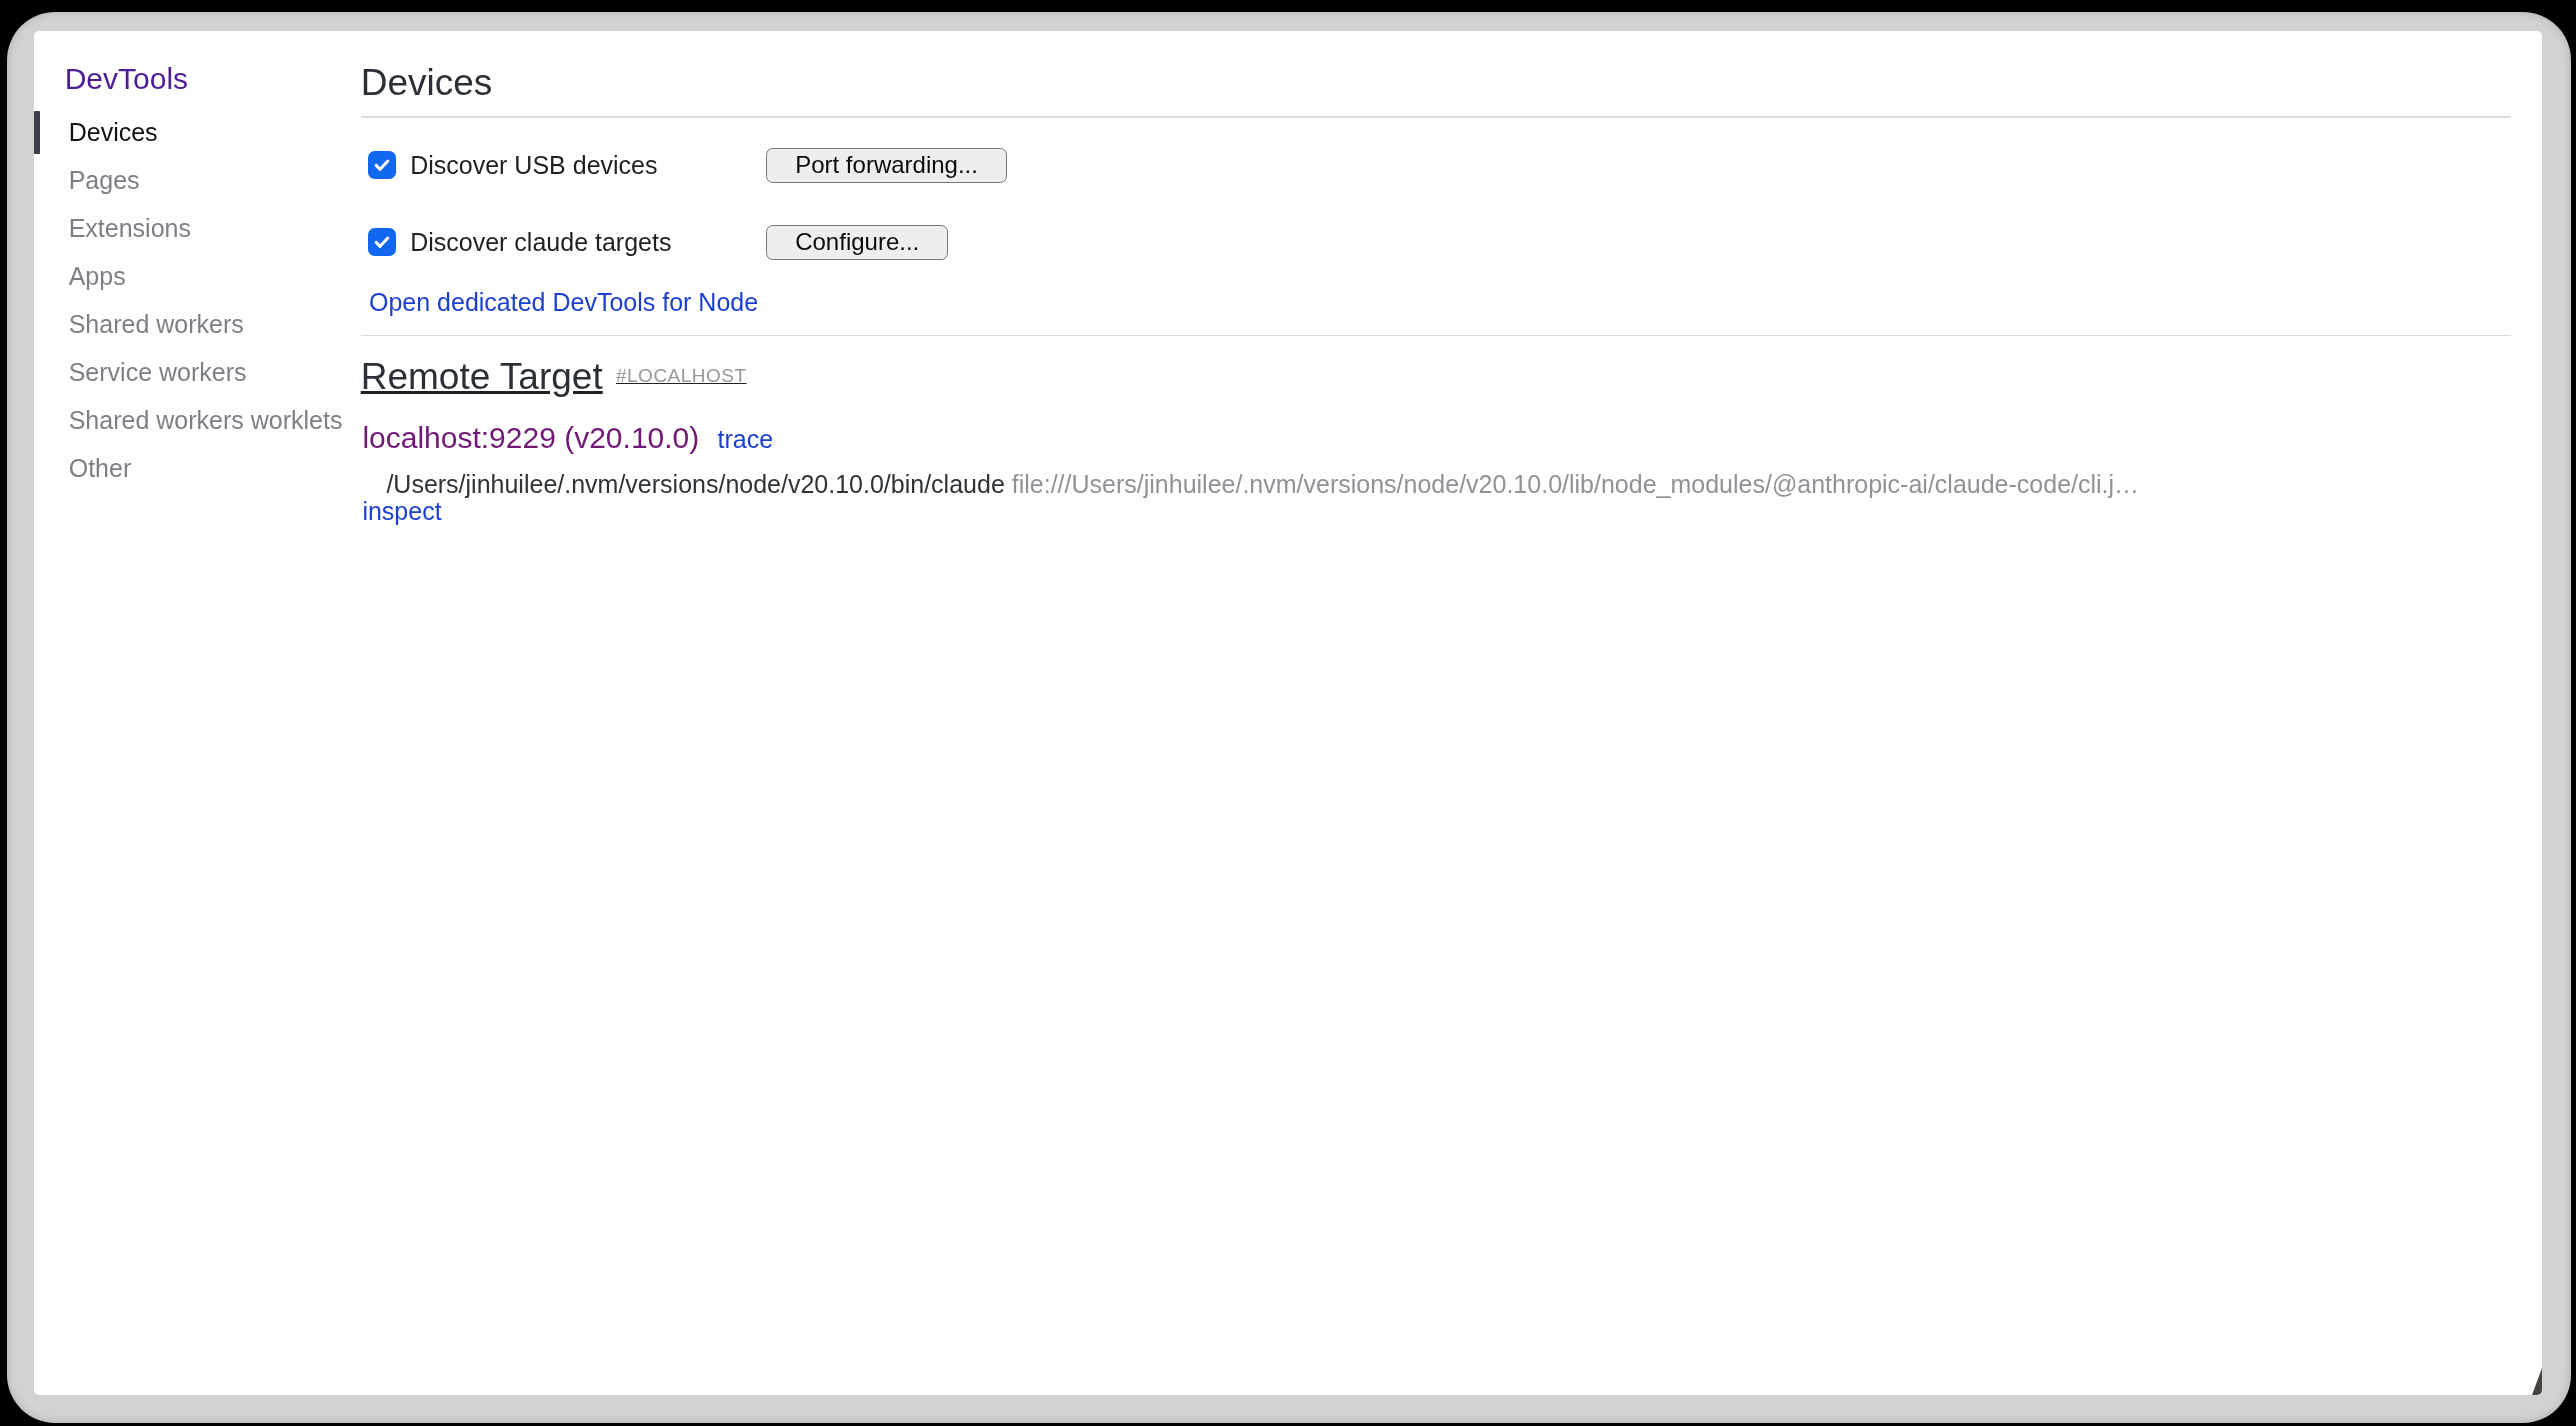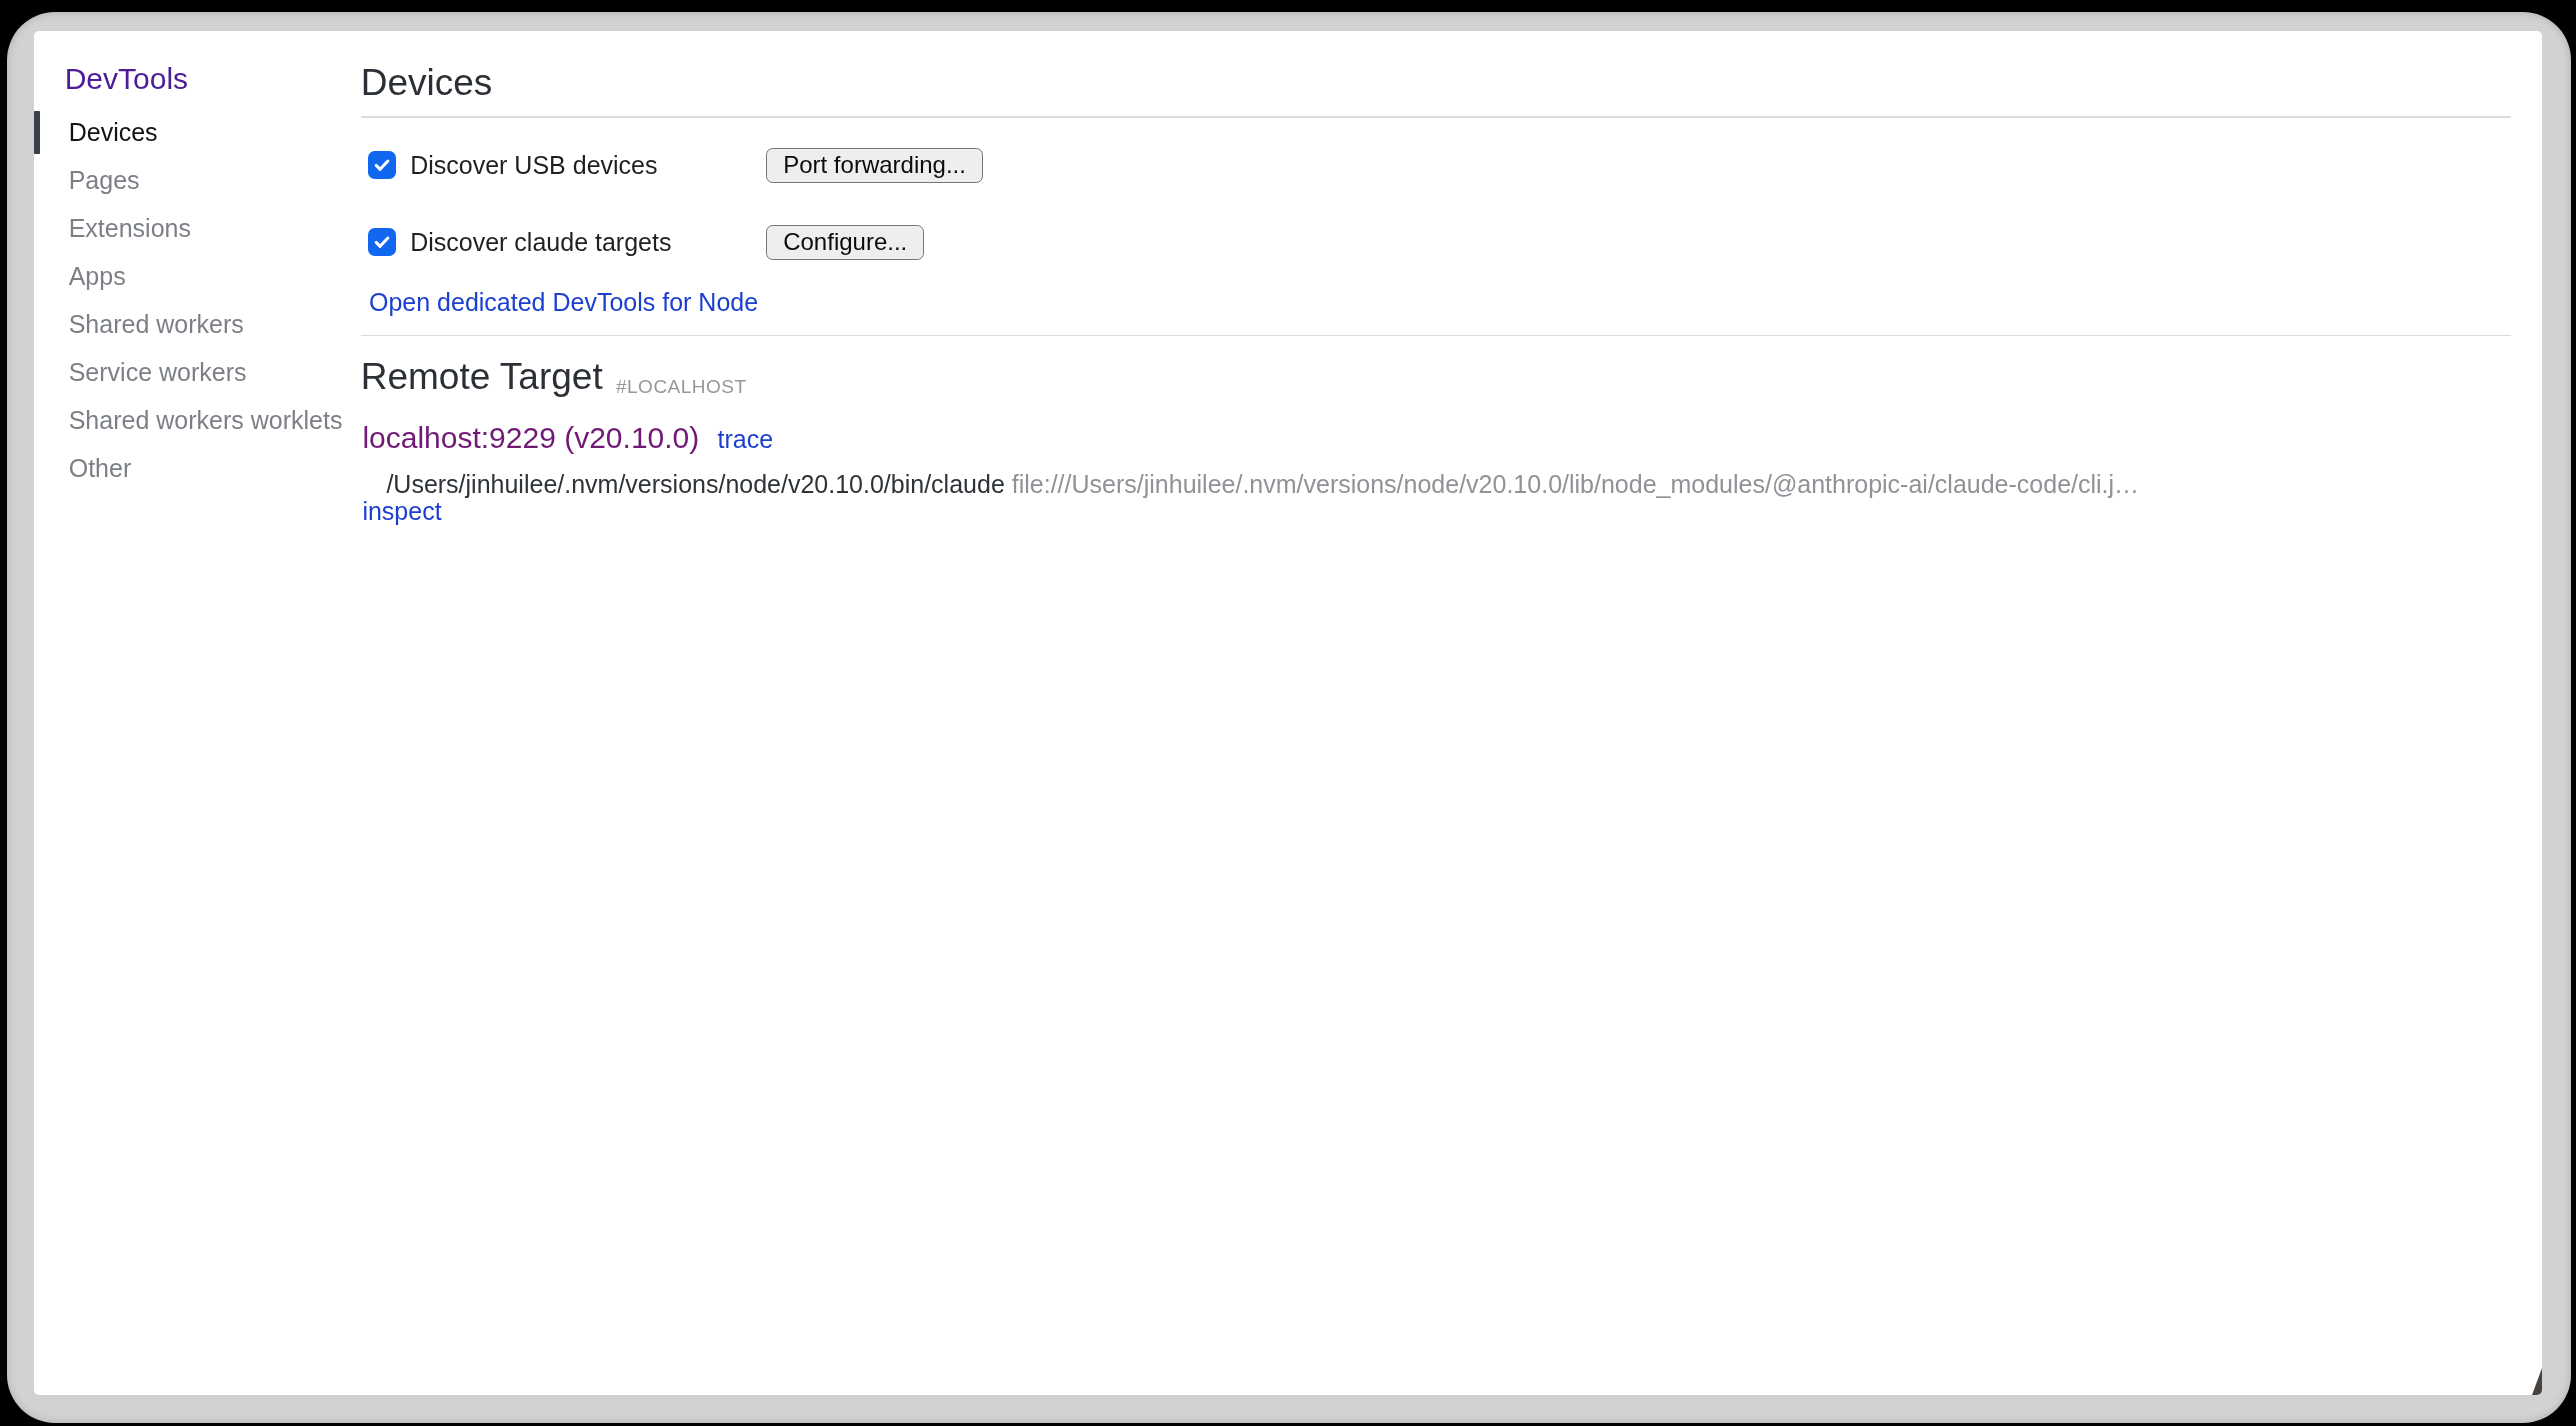--- a/index.html
+++ b/index.html
@@ -48,30 +48,30 @@
   .check-row { display:flex; align-items:center; height:35px; margin-left:7.5px; }
   .check-row.row1 { margin-top:30px; }
   .check-row.row2 { margin-top:42px; }
   .checkbox {
     width:28px; height:28px; border-radius:6.7px; background:var(--accent-blue,#1267f1);
     display:flex; align-items:center; justify-content:center; cursor:pointer; flex:0 0 28px;
   }
   .checkbox svg { display:block; }
   .check-label { margin-left:14px; width:356px; font-size:25px; color:#1e2124; }
   .row-button {
-    height:35px; padding:0 16px; font-size:24px; color:#0b0b0b;
+    height:35px; padding:0 28px; font-size:24px; color:#0b0b0b;
     background:#eeeeee; border:1.7px solid #757575; border-radius:6.7px;
     font-family:"Liberation Sans", sans-serif; cursor:pointer; line-height:30px;
   }
 
   a { color:var(--link-blue,#1c3fd0); text-decoration:none; cursor:pointer; }
 
   .node-link-row { margin-top:27.4px; margin-left:8.3px; font-size:25px; line-height:30px; }
 
-  .section-heading { margin-top:18.3px; display:flex; align-items:flex-end; }
+  .section-heading { margin-top:18.3px; display:flex; align-items:center;text-decoration:underline; }
   .section-heading h2 { font-size:37px; line-height:43px; font-weight:400; color:#2b3036; }
   .target-tag { margin-left:13.3px; font-size:19px; color:#94989d; letter-spacing:0.5px; }
 
   .target-name-row { margin-top:21px; margin-left:1.7px; line-height:37px; }
   .target-name { font-size:30px; font-weight:400; color:#701a75; }
   .trace-link { margin-left:18.3px; font-size:25px; }
 
   .target-details { margin-top:13.3px; margin-left:1.7px; font-size:25px; line-height:27.4px; }
   .path-dark { color:#2e3338;margin-left:24px; }
   .path-gray { color:#8f9296; }

